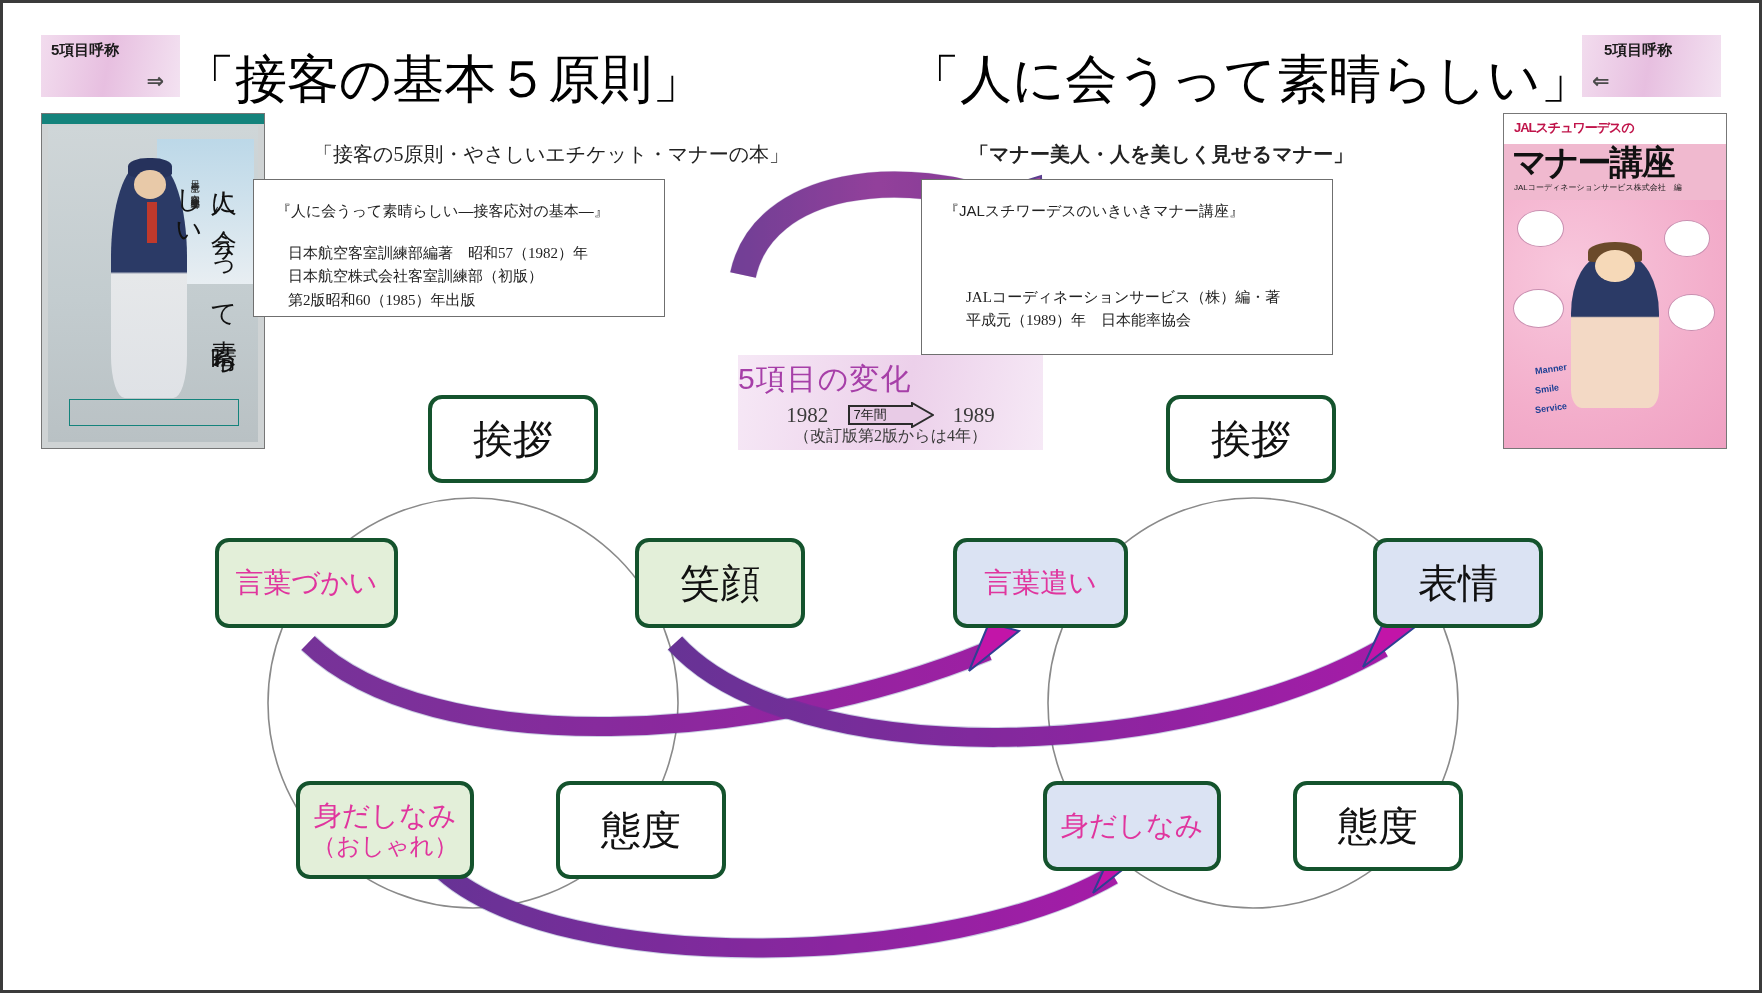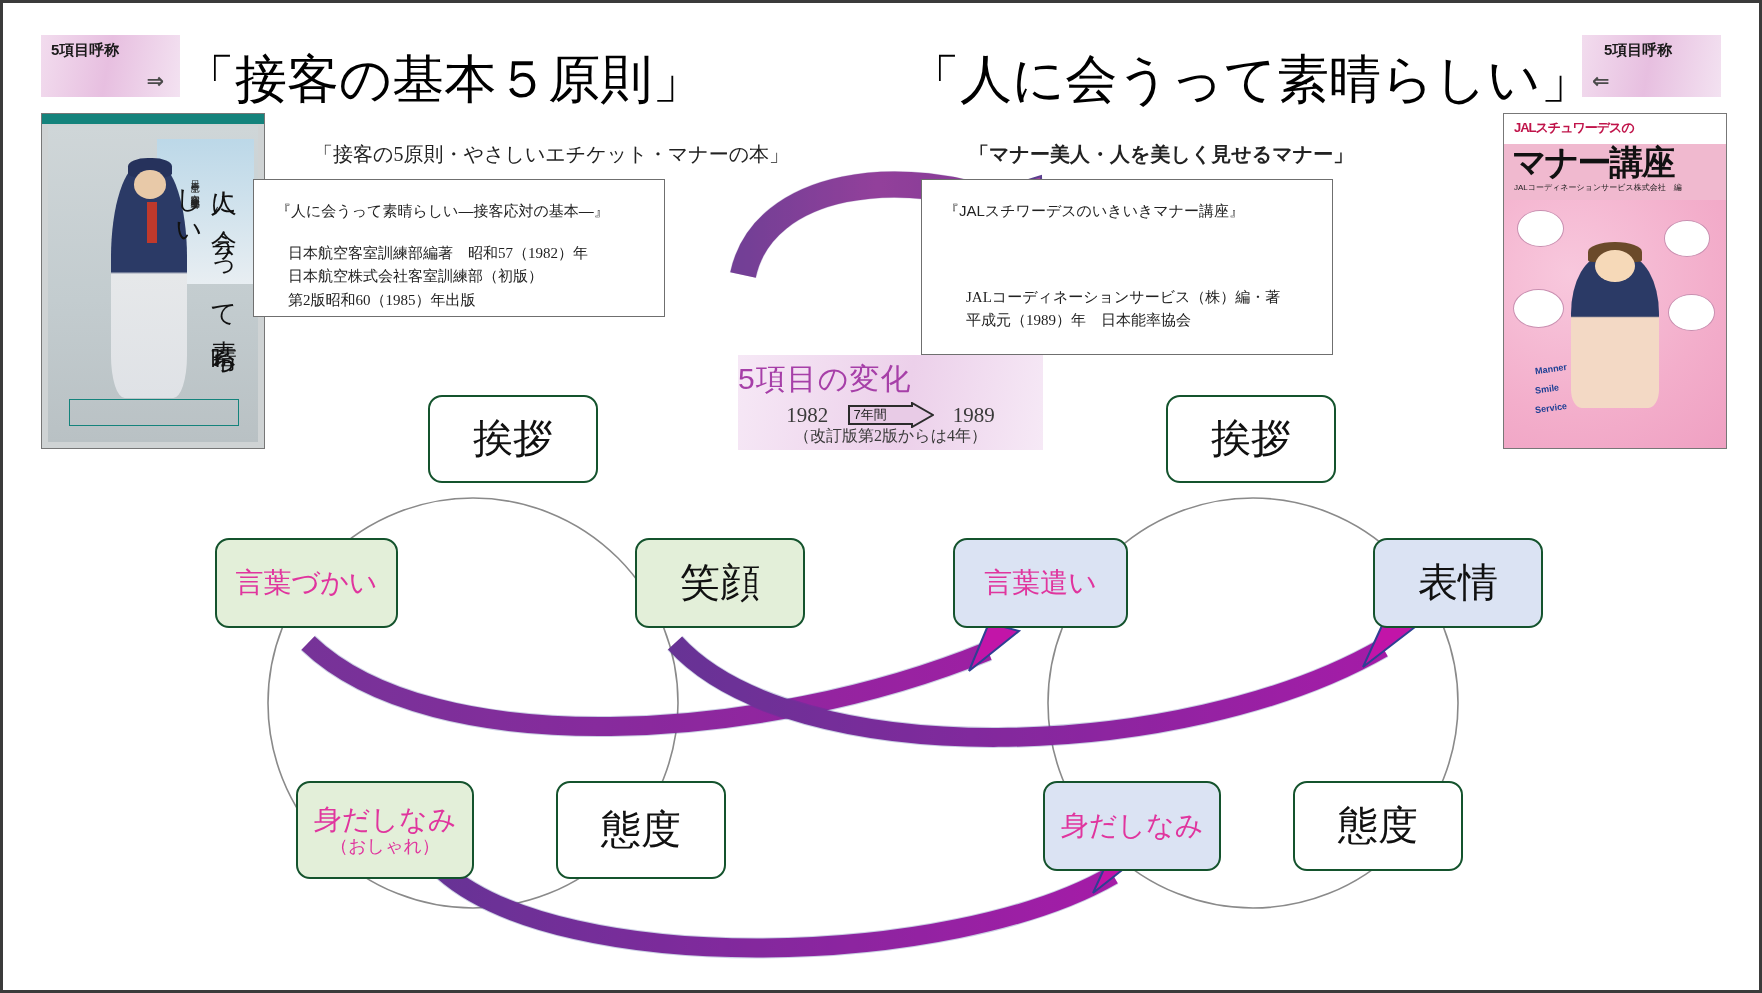--- a/index.html
+++ b/index.html
@@ -96,27 +96,27 @@
   #change-years .yr{display:inline-block;vertical-align:middle;}
   #block-arrow{display:inline-block;vertical-align:middle;position:relative;
     width:86px;height:26px;margin:0 14px;}
   #block-arrow svg{position:absolute;left:0;top:0;}
   #block-arrow span{position:absolute;left:6px;top:4px;font-size:13px;color:#222;
     font-family:"Liberation Sans",sans-serif;}
   #change-note{position:absolute;left:0;right:0;bottom:3px;text-align:center;
     font-size:16px;color:#3a3a3a;font-family:"Liberation Serif","DejaVu Serif",serif;}
 
   
-  .node{position:absolute;box-sizing:border-box;border:2px solid #14532d;border-radius:14px;
+  .node{position:absolute;box-sizing:border-box;border:4px solid #14532d;border-radius:14px;
     display:flex;align-items:center;justify-content:center;text-align:center;
-    font-family:Liberation Serif, serif;line-height:1.15;}
+    font-family:Liberation Sans, sans-serif;line-height:1.15;}
   .node.plain{background:#ffffff;color:#111;font-size:40px;}
   .node.green{background:#e3efd9;color:#e0359e;font-size:28px;}
   .node.blue{background:#dbe3f3;color:#e0359e;font-size:28px;}
-  .node small{display:block;font-size:18px;}
+  .node small{display:block;font-size:24px;}
 
   svg.layer{position:absolute;left:0;top:0;width:1762px;height:993px;pointer-events:none;}
 </style>
 </head>
 <body>
 
 <div id="slide">
 
   <svg class="layer" viewBox="0 0 1762 993">
     <defs>

